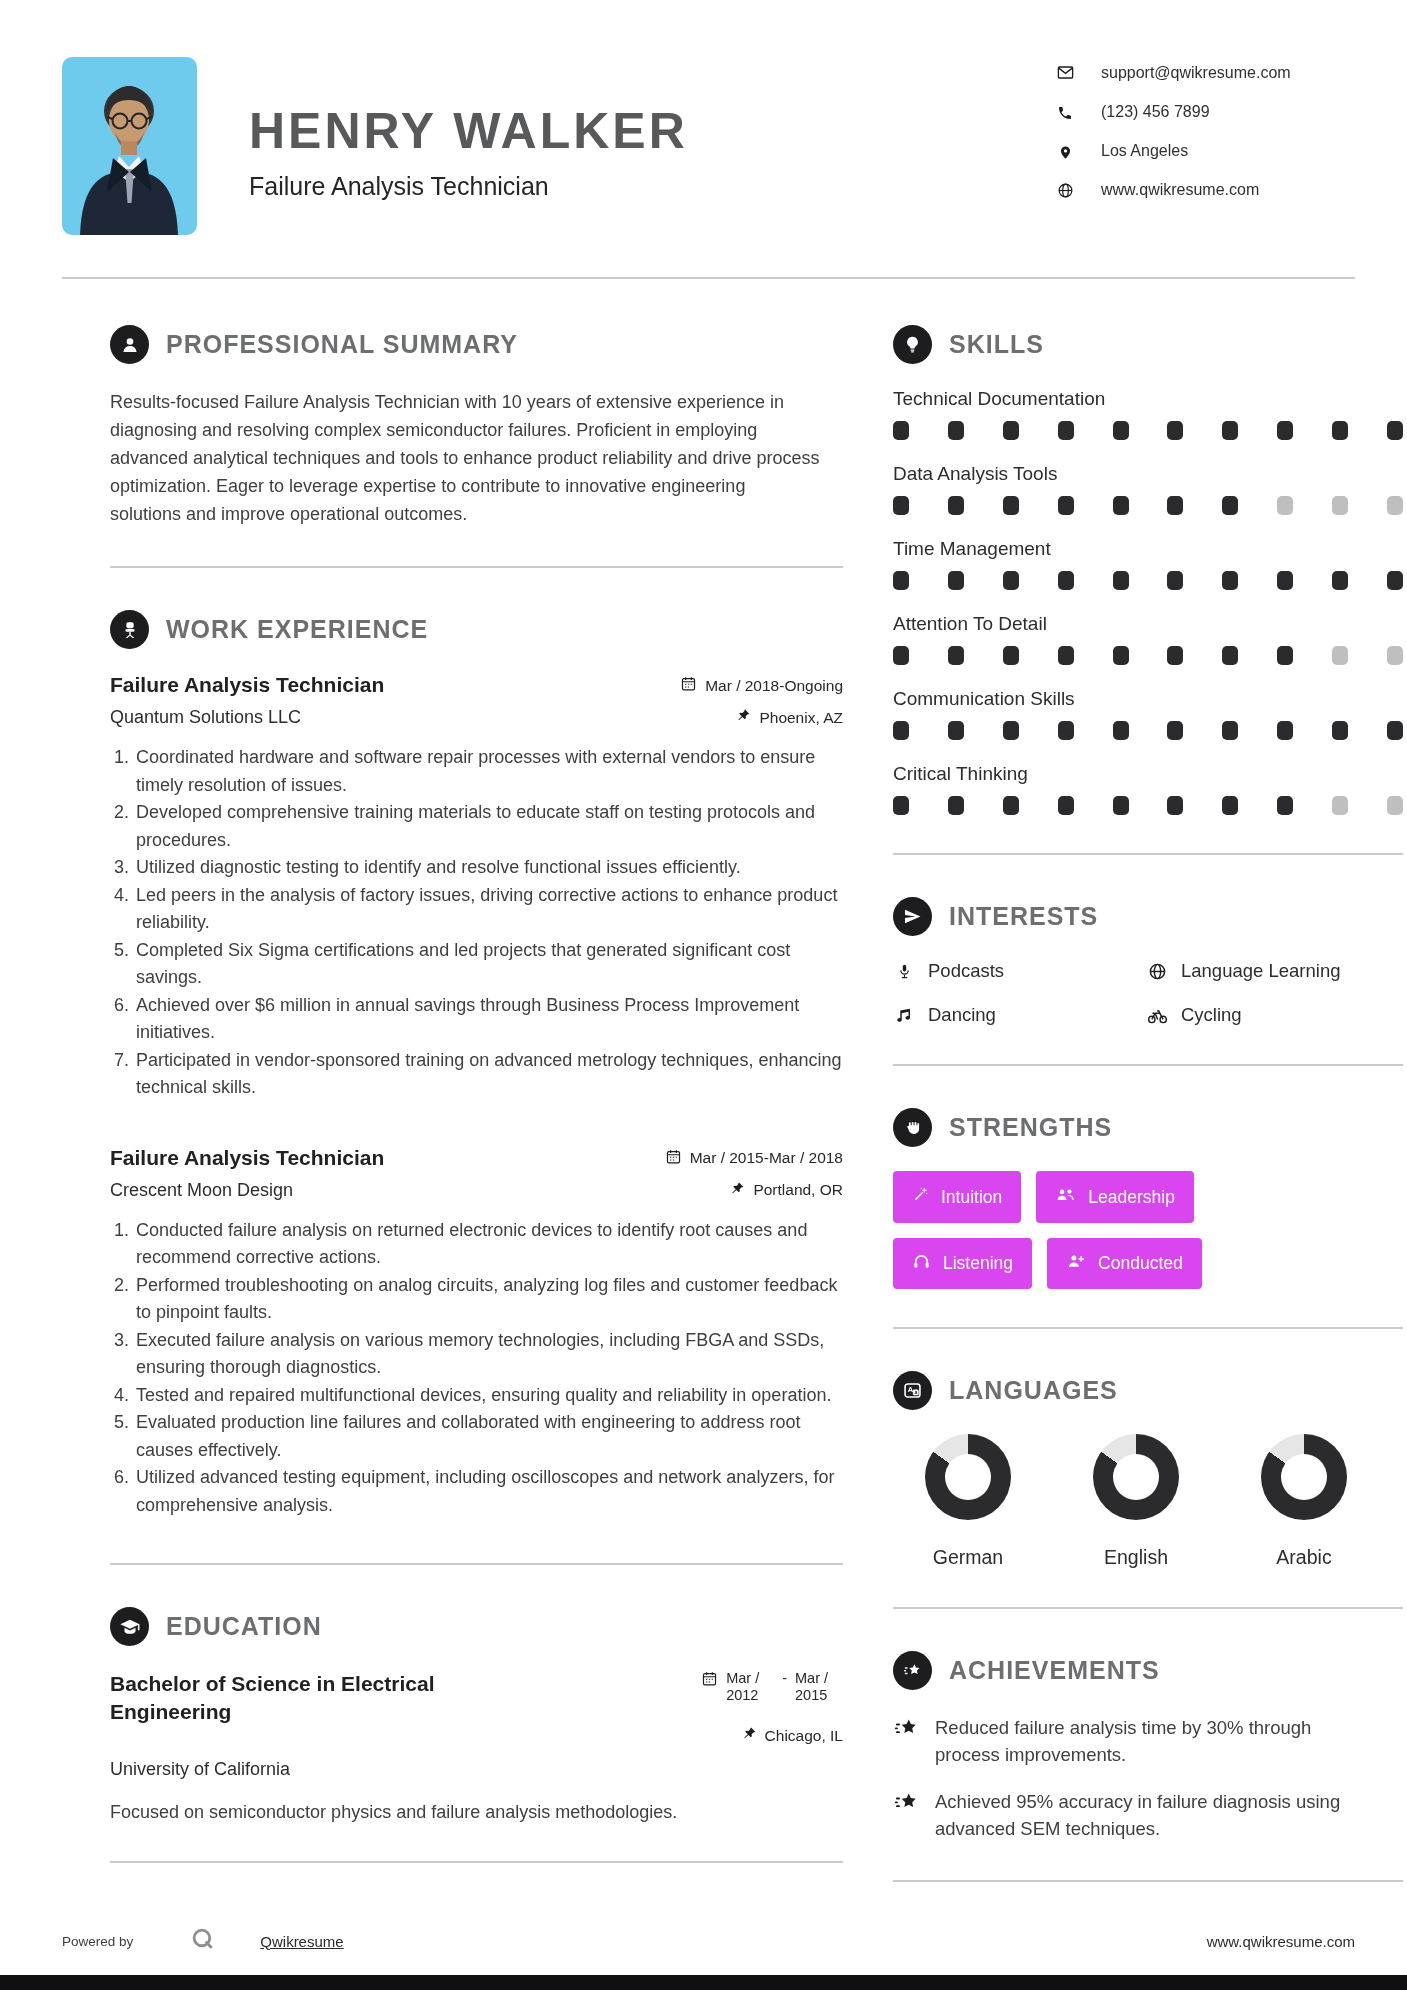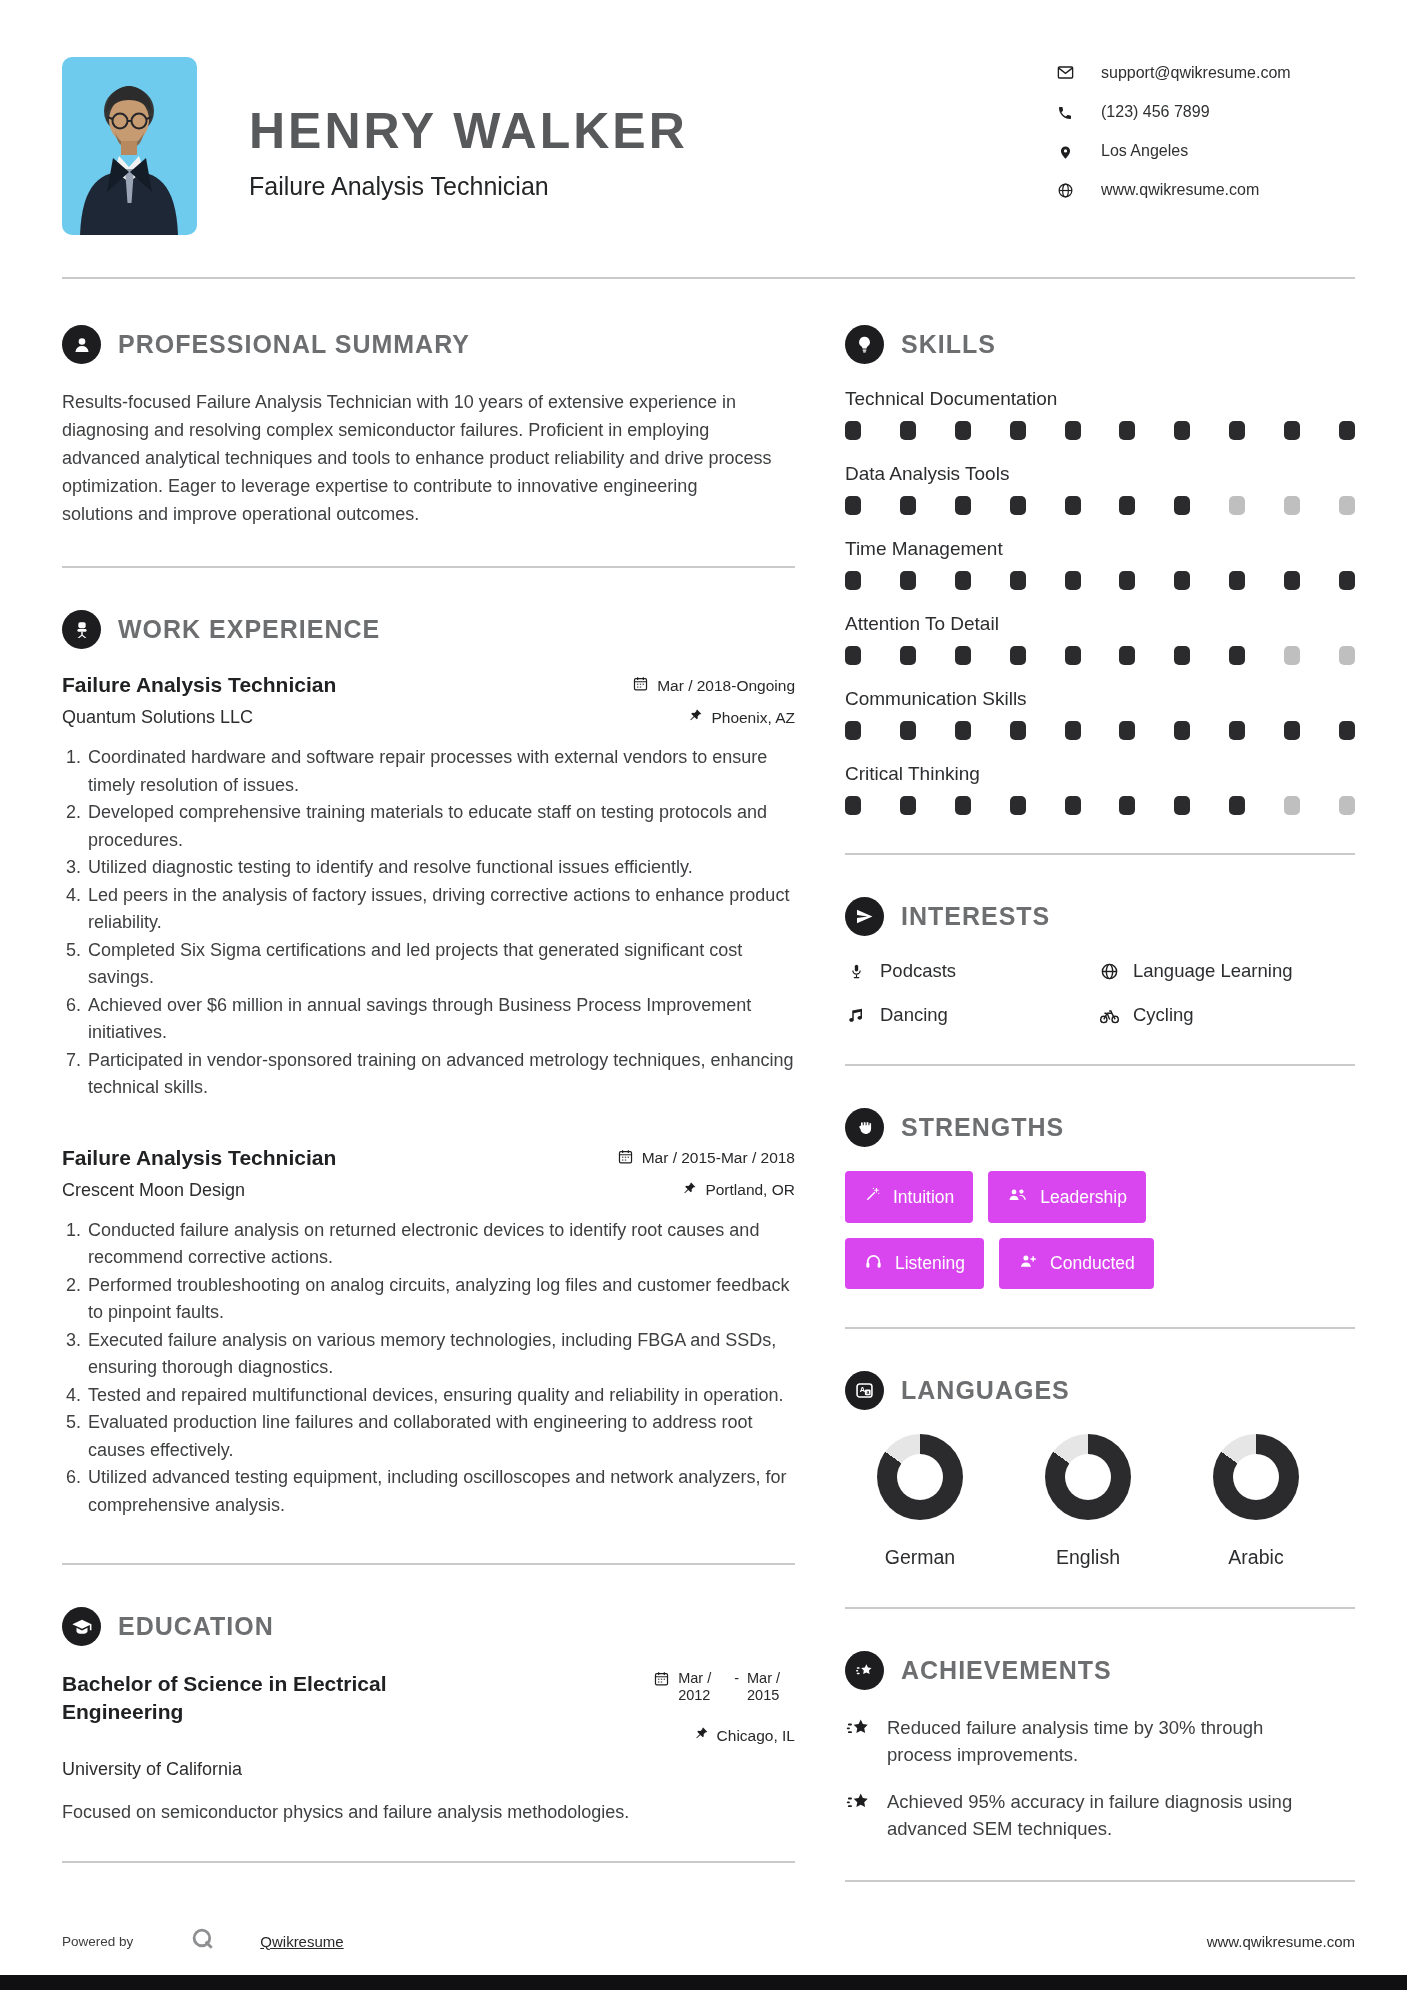--- a/index.html
+++ b/index.html
@@ -14,21 +14,21 @@
   .name { font-size:50px; font-weight:bold; letter-spacing:3px; color:#58595b; line-height:1.05; }
   .job-title-header { font-size:25px; font-weight:500; color:#242527; margin-top:14px; }
   .contact { margin-left:auto; padding-top:6px; min-width:300px; }
   .contact-row { display:flex; align-items:flex-end; gap:26px; margin-bottom:21px; }
   .contact-row .ico { width:20px; display:flex; justify-content:center; }
   .contact-row span { font-size:16px; color:#2f3032; }
   .header-rule { border:none; border-top:2px solid #cacaca; margin:42px 0 0 0; }
 
   
   .columns { display:flex; gap:50px; padding:46px 52px 0 62px; }
-  .col-left { width:733px; flex:0 0 auto; }
+  .col-left { width:733px; flex:0 0 auto;margin-left:48px; }
   .col-right { width:510px; flex:0 0 auto; }
 
   .rule { border:none; border-top:2px solid #cacaca; margin:38px 0 42px 0; }
 
   .sec-head { display:flex; align-items:center; gap:17px; margin-bottom:24px; }
   .sec-icon { width:39px; height:39px; border-radius:50%; background:#1d1d1f; display:flex; align-items:center; justify-content:center; flex:0 0 auto; }
   .sec-title { font-size:25px; font-weight:bold; letter-spacing:1px; color:#6d6e70; }
 
   .body-text { font-size:18px; line-height:28px; color:#3e3f41; max-width:710px; }
 

